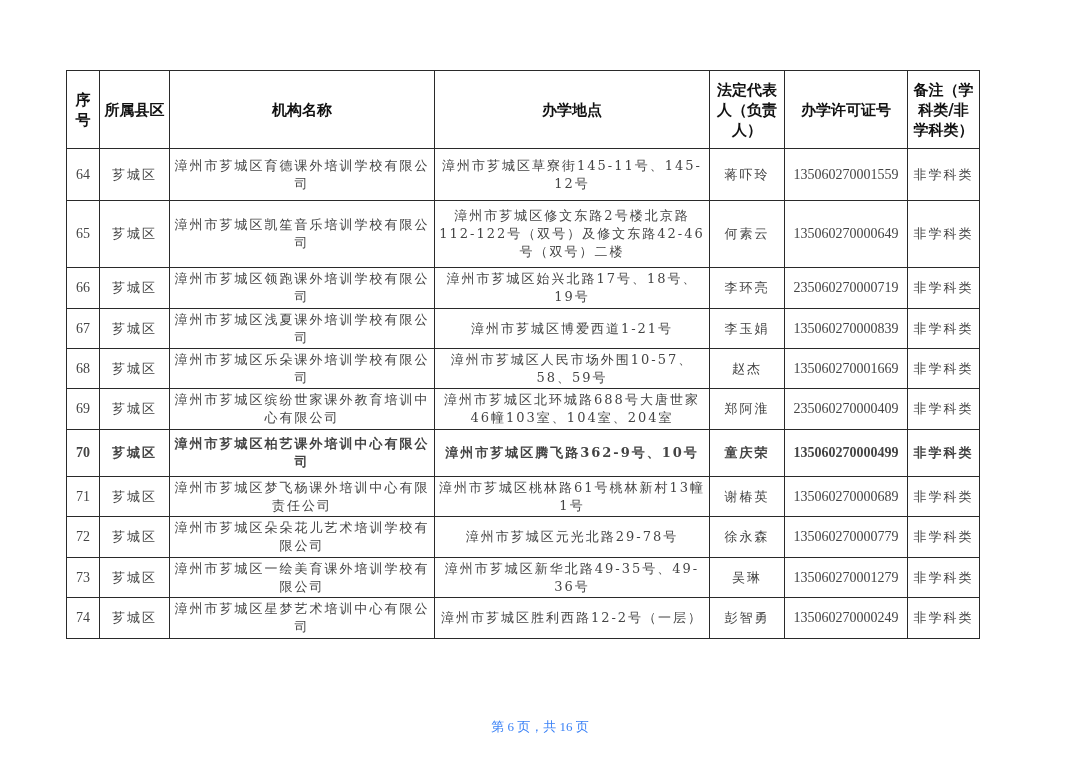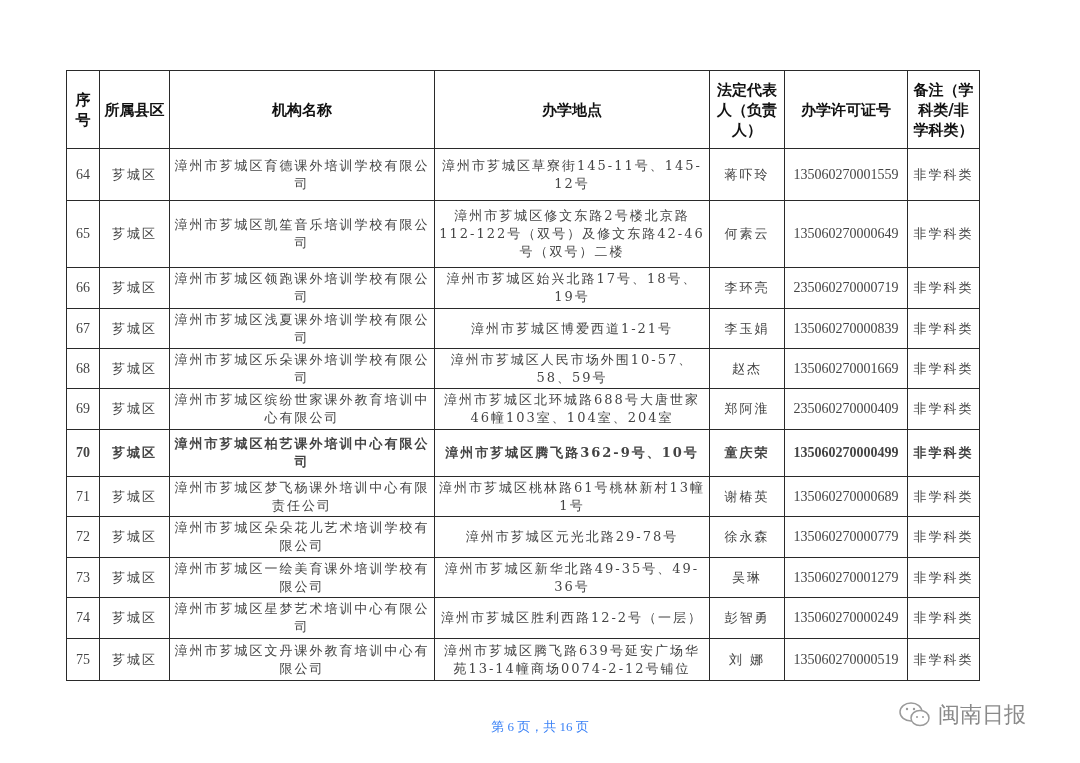--- a/index.html
+++ b/index.html
@@ -140,38 +140,18 @@
         </tr>
         <tr style="height: 41px; padding-left: 21px;">
           <td class="seq">74</td>
           <td class="dist">芗城区</td>
           <td class="l">漳州市芗城区星梦艺术培训中心有限公司</td>
           <td class="l">漳州市芗城区胜利西路12-2号（一层）</td>
           <td class="dist">彭智勇</td>
           <td class="num">135060270000249</td>
           <td class="dist">非学科类</td>
         </tr>
-        <tr style="height: 42px;">
-          <td class="seq">75</td>
-          <td class="dist">芗城区</td>
-          <td class="l">漳州市芗城区文丹课外教育培训中心有限公司</td>
-          <td class="l">漳州市芗城区腾飞路639号延安广场华苑13-14幢商场0074-2-12号铺位</td>
-          <td class="dist">刘 娜</td>
-          <td class="num">135060270000519</td>
-          <td class="dist">非学科类</td>
-        </tr>
       </tbody>
   </table>
 
   <div class="footer">第 6 页，共 16 页</div>
 
-  <div class="brand">
-    <svg viewBox="0 0 34 30">
-      <ellipse cx="13" cy="12" rx="11" ry="9" fill="none" stroke="#9a9a9a" stroke-width="1.5"></ellipse>
-      <ellipse cx="22" cy="18" rx="9" ry="7.5" fill="#fff" stroke="#9a9a9a" stroke-width="1.5"></ellipse>
-      <circle cx="9" cy="9" r="1.2" fill="#9a9a9a"></circle>
-        <circle cx="16" cy="9" r="1.2" fill="#9a9a9a"></circle>
-      <circle cx="19" cy="17" r="1" fill="#9a9a9a"></circle>
-        <circle cx="25" cy="17" r="1" fill="#9a9a9a"></circle>
-    </svg>
-    <span>闽南日报</span>
-  </div>
 </div>
 
 </body></html>

